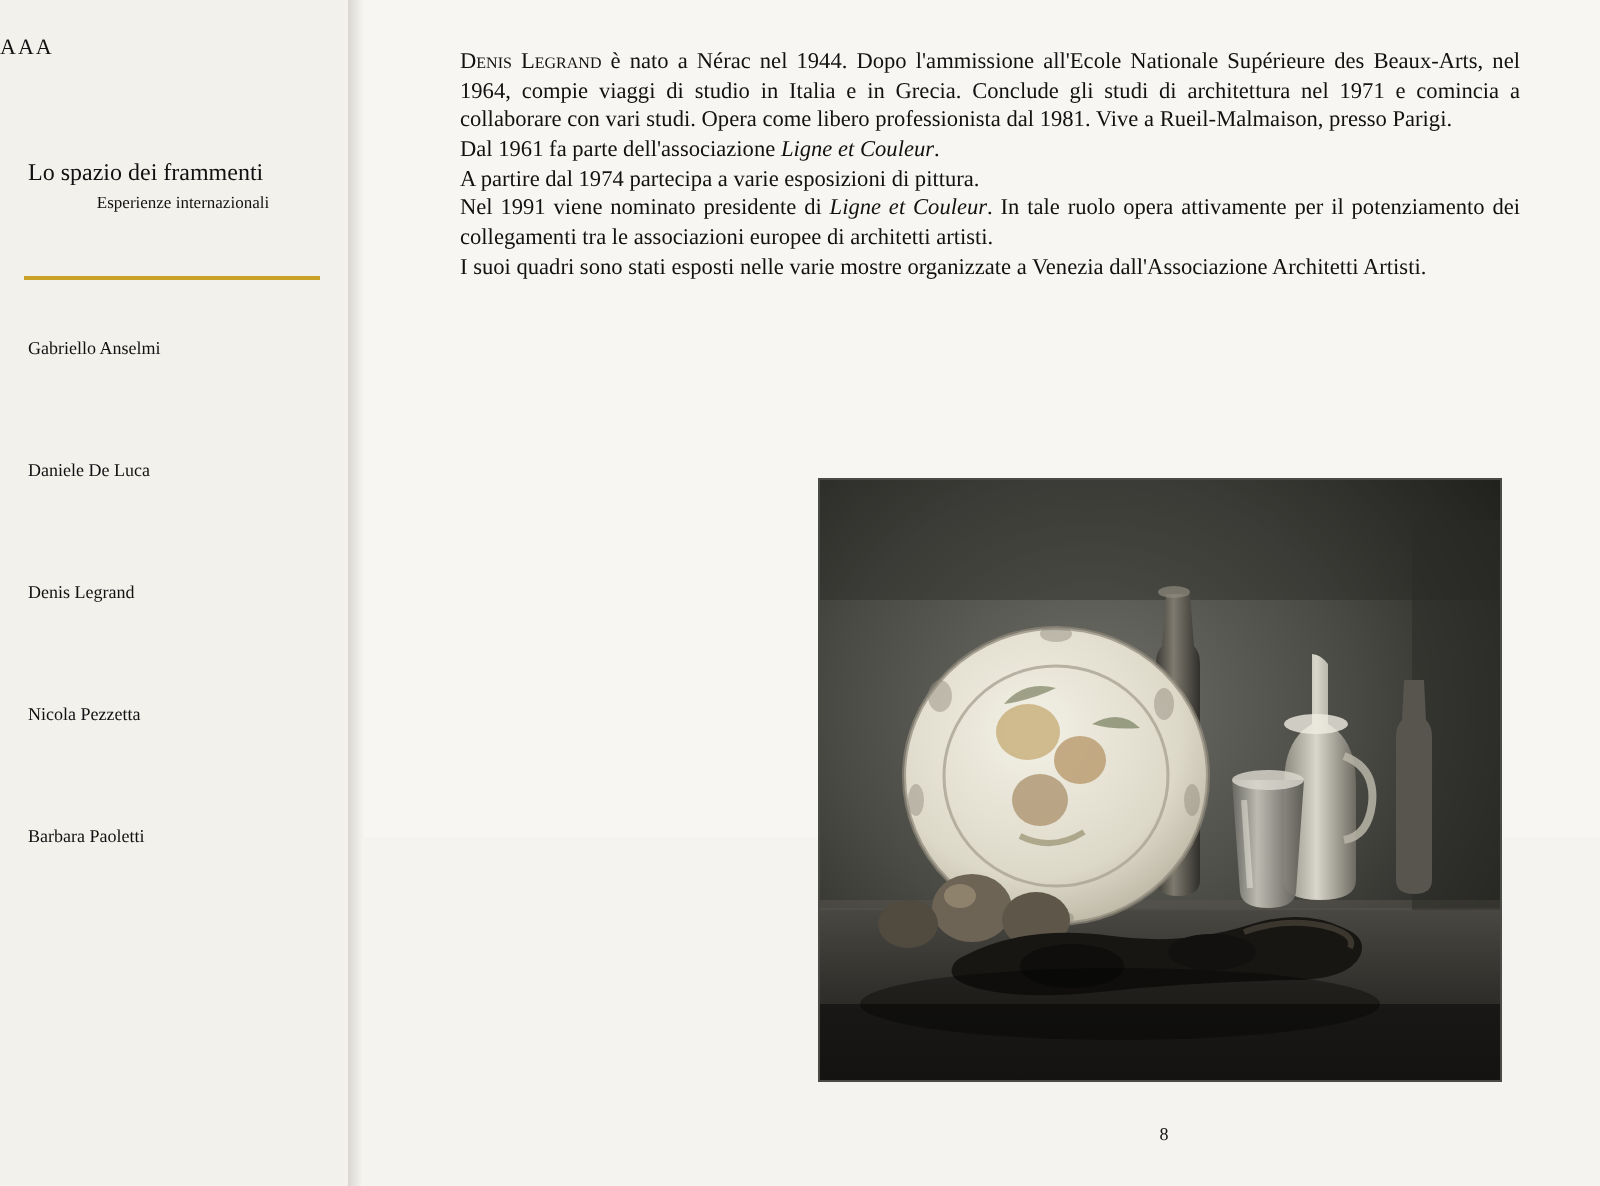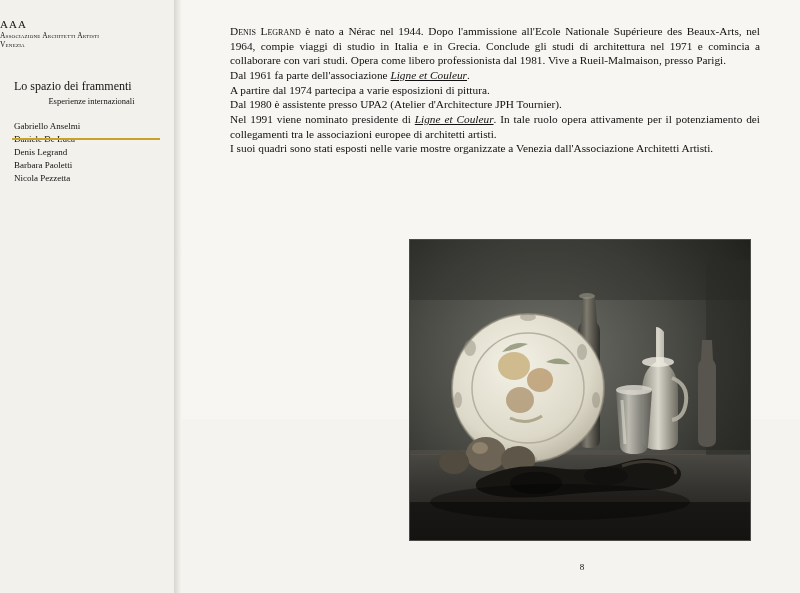--- a/index.html
+++ b/index.html
@@ -97,20 +97,21 @@
     left: 14px;
     top: 120px;
     width: 155px;
     font-family: "Liberation Serif", serif;
     font-size: 9px;
     line-height: 1.45;
     color: #111;
   }
   .name-row {
     white-space: nowrap;
+    margin-top: 48px;
   }
   .rule {
     position: absolute;
     left: 12px;
     top: 138px;
     width: 148px;
     height: 2px;
     background: #c9a227;
   }
 
@@ -127,21 +128,20 @@
     text-align: justify;
   }
   .body-text p {
     margin: 0 0 0 0;
   }
   .sc {
     font-variant: small-caps;
   }
   .it {
     font-style: italic;
-    text-decoration: underline;
   }
 
   
   .artwork {
     position: absolute;
     left: 228px;
     top: 240px;
     width: 340px;
     height: 300px;
     background: #2a2a28;
@@ -181,51 +181,46 @@
 </style>
 </head>
 <body>
 
 <div class="page">
 
   <div class="left-page">
 
     <div class="logo-block">
       <div class="logo-aaa">AAA</div>
-      <div class="logo-sub">
-        <span class="small-caps">Associazione Architetti Artisti</span><br>
-        <span class="small-caps">Venezia</span>
-      </div>
     </div>
 
     <div class="title-block">
       <div class="title-main">Lo spazio dei frammenti</div>
       <div class="title-sub">Esperienze internazionali</div>
     </div>
 
     <div class="names-block">
       <div class="name-row">Gabriello Anselmi</div>
       <div class="name-row">Daniele De Luca</div>
       <div class="name-row">Denis Legrand</div>
+      <div class="name-row">Nicola Pezzetta</div>
       <div class="name-row">Barbara Paoletti</div>
-      <div class="name-row">Nicola Pezzetta</div>
     </div>
 
     <div class="rule"></div>
   </div>
 
   <div class="gutter"></div>
 
   <div class="right-page">
 
     <div class="body-text">
       <p><span class="sc">Denis Legrand</span><span> è nato a Nérac nel 1944. Dopo l'ammissione all'Ecole Nationale Supérieure des Beaux-Arts, nel 1964, compie viaggi di studio in Italia e in Grecia. Conclude gli studi di architettura nel 1971 e comincia a collaborare con vari studi. Opera come libero professionista dal 1981. Vive a Rueil-Malmaison, presso Parigi.</span></p>
       <p><span>Dal 1961 fa parte dell'associazione </span><span class="it">Ligne et Couleur</span><span>.</span></p>
       <p>A partire dal 1974 partecipa a varie esposizioni di pittura.</p>
-      <p>Dal 1980 è assistente presso UPA2 (Atelier d'Architecture JPH Tournier).</p>
       <p><span>Nel 1991 viene nominato presidente di </span><span class="it">Ligne et Couleur</span><span>. In tale ruolo opera attivamente per il potenziamento dei collegamenti tra le associazioni europee di architetti artisti.</span></p>
       <p>I suoi quadri sono stati esposti nelle varie mostre organizzate a Venezia dall'Associazione Architetti Artisti.</p>
     </div>
 
     <div class="artwork">
       <svg width="340" height="300" viewBox="0 0 340 300" xmlns="http://www.w3.org/2000/svg">
         <defs>
           <radialGradient id="bgglow" cx="40%" cy="38%" r="70%">
             <stop offset="0%" stop-color="#6f6f68"></stop>
             <stop offset="55%" stop-color="#4a4a45"></stop>

